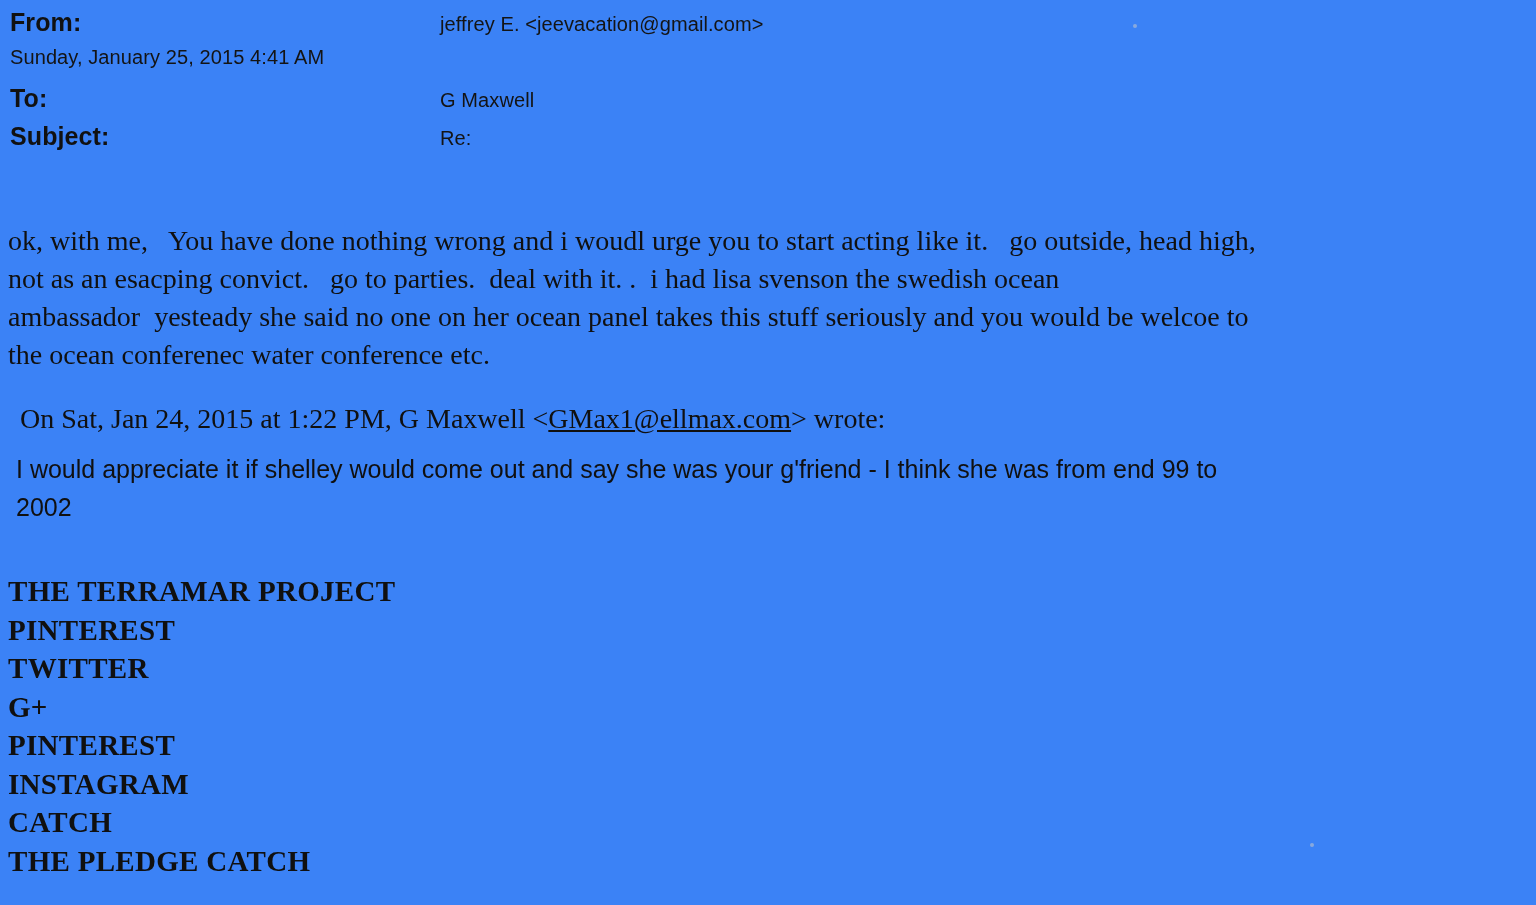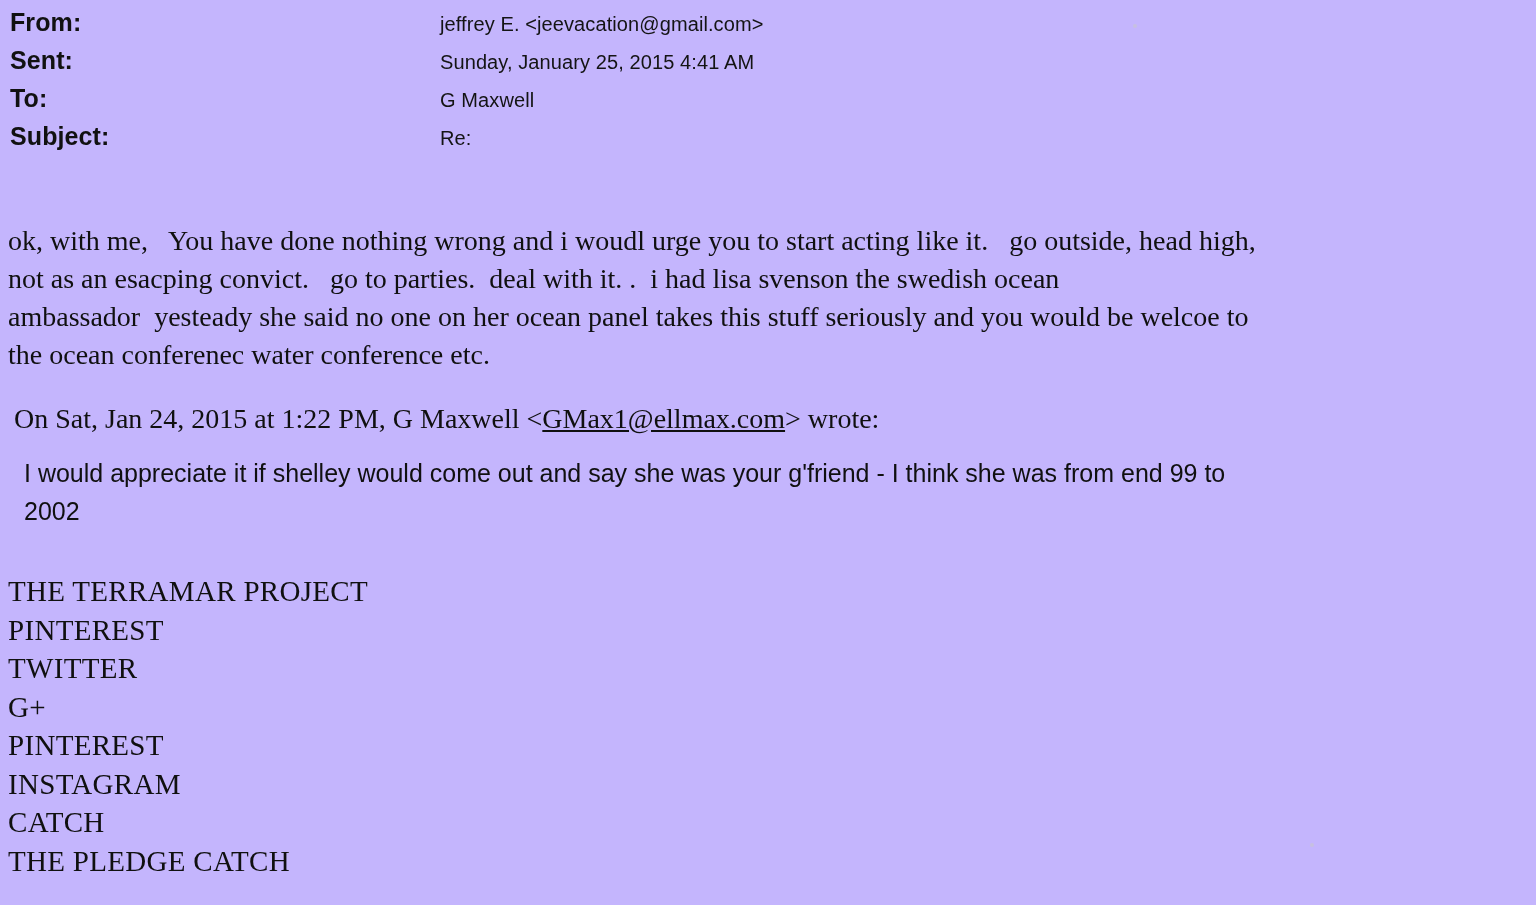--- a/index.html
+++ b/index.html
@@ -15,21 +15,21 @@
     color: #0d0d0d;
     overflow: hidden;
   }
 
   .page {
     position: absolute;
     left: 0;
     top: 0;
     width: 1536px;
     height: 905px;
-    background: #c4b5fd;
+    background: #3b82f6;
   }
 
   
   .header {
     position: absolute;
     left: 10px;
     top: 8px;
     width: 1500px;
   }
   .hrow {
@@ -63,28 +63,28 @@
     font-size: 28px;
     line-height: 38px;
     color: #101010;
   }
   .para {
     margin: 0 0 26px 0;
     white-space: pre-wrap;
   }
 
   .quoteline {
-    margin: 6px;
+    margin: 12px;
     white-space: pre-wrap;
   }
   .quoteline .link {
     text-decoration: underline;
   }
   .replyline {
-    margin: 16px;
+    margin: 8px;
     font-family: "Liberation Sans", sans-serif;
     font-size: 25px;
     line-height: 38px;
     white-space: pre-wrap;
   }
 
   
   .siglist {
     position: absolute;
     left: 8px;
@@ -92,20 +92,21 @@
     width: 700px;
     font-family: "Liberation Serif", serif;
     font-size: 29px;
     line-height: 38.5px;
     letter-spacing: 0.3px;
     color: #101010;
   }
   .sigitem {
     display: block;
     white-space: pre;
+    font-weight: bold;
   }
 
   
   .speck {
     position: absolute;
     background: #c9c9c9;
     border-radius: 50%;
     opacity: 0.55;
   }
 </style>
@@ -115,21 +116,20 @@
 <div class="page">
 
   <div class="header">
 
     <div class="hrow">
       <div class="hlabel">From:</div>
       <div class="hvalue">jeffrey E. &lt;jeevacation@gmail.com&gt;</div>
     </div>
 
     <div class="hrow">
-      <div class="hlabel">Sent:</div>
       <div class="hvalue">Sunday, January 25, 2015 4:41 AM</div>
     </div>
 
     <div class="hrow">
       <div class="hlabel">To:</div>
       <div class="hvalue">G Maxwell</div>
     </div>
 
     <div class="hrow">
       <div class="hlabel">Subject:</div>

